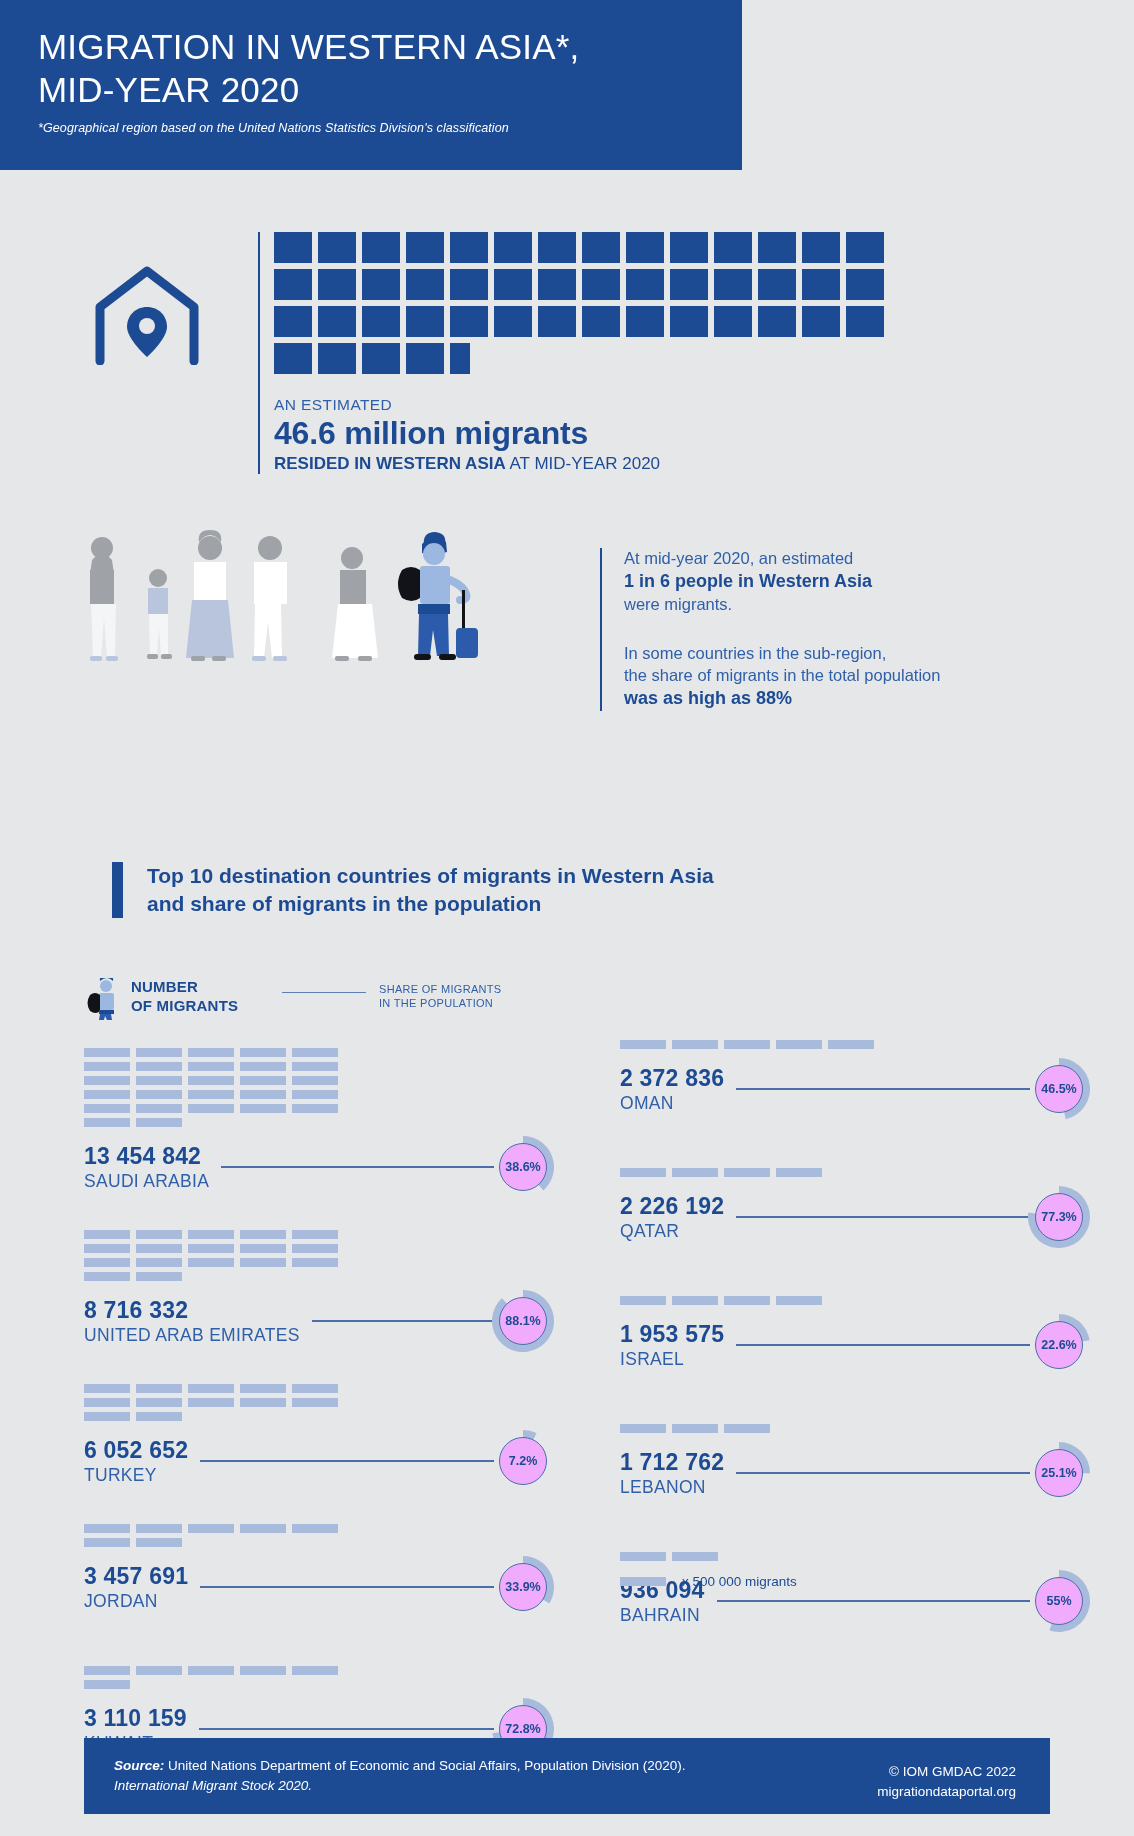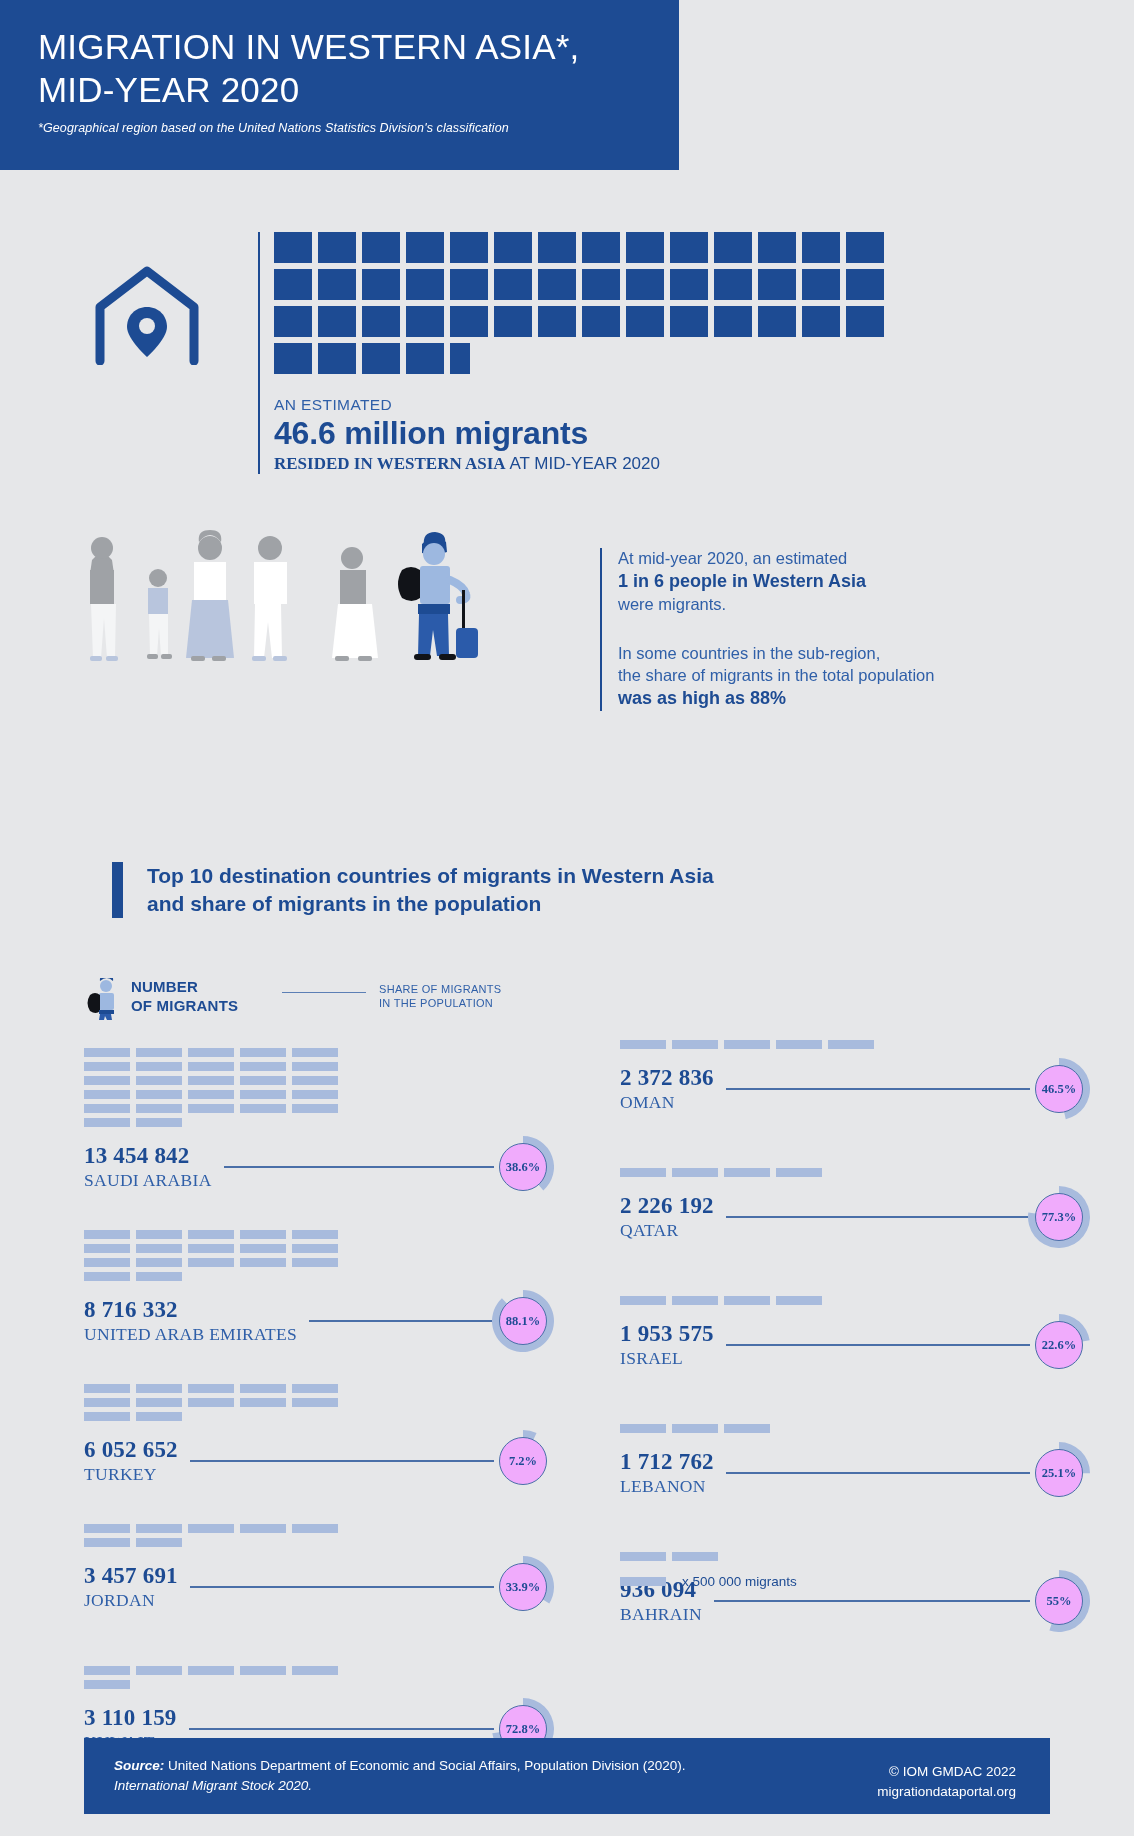--- a/index.html
+++ b/index.html
@@ -6,21 +6,21 @@
   html, body {
     width: 1134px; height: 1836px;
     background: #e6e7e9;
     font-family: "Liberation Sans", sans-serif;
     overflow: hidden;
   }
   .page { position: relative; width: 1134px; height: 1836px; background: #e6e7e9; }
 
   
   .header {
-    position: absolute; left: 0; top: 0; width: 679px; height: 170px;
+    position: absolute; left: 0; top: 0; width: 742px; height: 170px;
     background: #1d4b93;
     padding: 26px 30px 16px 38px;
   }
   .header h1 {
     color: #ffffff; font-weight: 400; font-size: 35px; line-height: 1.22;
     letter-spacing: 0.2px;
   }
   .header .sub {
     color: #ffffff; font-size: 12.5px; font-style: italic; margin-top: 10px;
     font-weight: 400; letter-spacing: 0.1px;
@@ -36,27 +36,27 @@
   .sq { width: 38px; height: 31px; background: #1d4b93; }
   .sq.partial { width: 20px; }
   .est-label {
     color: #2f5fa8; font-size: 15.5px; letter-spacing: 0.4px; margin-top: 22px;
   }
   .est-big {
     color: #1d4b93; font-size: 32px; font-weight: bold; margin-top: 1px;
     letter-spacing: -0.2px;
   }
   .est-small { color: #1d4b93; font-size: 17px; margin-top: 2px; }
-  .est-small b { font-weight: bold; font-family: Liberation Serif, serif; }
+  .est-small b { font-weight: bold; }
 
   
   .people { position: absolute; left: 70px; top: 530px; width: 520px; height: 140px; }
   .stat-text {
     position: absolute; left: 600px; top: 548px; width: 420px;
-    border-left: 2px solid #1d4b93; padding-left: 16px;
+    border-left: 2px solid #1d4b93; padding-left: 22px;
   }
   .stat-text p { color: #2f5fa8; font-size: 16.5px; line-height: 1.33; }
   .stat-text p.gap { margin-top: 27px; }
   .stat-text b { color: #1d4b93; font-weight: bold; font-size: 18px; }
 
   
   .sec-title { position: absolute; left: 112px; top: 862px; display: flex; gap: 24px; }
   .sec-title .bar-mark { width: 11px; height: 56px; background: #1d4b93; }
   .sec-title h2 { color: #1d4b93; font-size: 21px; font-weight: bold; line-height: 1.35; }
 
@@ -70,21 +70,21 @@
     position: absolute; left: 295px; top: 4px; color: #2f5fa8;
     font-size: 11px; line-height: 1.3; letter-spacing: 0.3px;
   }
   .legend-head .rule {
     position: absolute; left: 198px; top: 14px; width: 84px; height: 1px; background: #5c7fb5;
   }
 
   
   .col-left { position: absolute; left: 84px; top: 1048px; width: 470px; }
   .col-right { position: absolute; left: 620px; top: 1040px; width: 470px; }
-  .country { position: relative; margin-bottom: 10px; font-family: Liberation Serif, serif; }
+  .country { position: relative; margin-bottom: 10px; }
   .ticks { display: flex; flex-wrap: wrap; gap: 5px 6px; width: 278px; }
   .tick { width: 46px; height: 9px; background: #a8bbdd; }
   .cty-row { position: relative; display: flex; align-items: center; margin-top: 9px; }
   .cty-num {
     color: #1d4b93; font-size: 23px; font-weight: bold; white-space: nowrap;
     letter-spacing: 0.2px;
   }
   .cty-name { color: #2f5fa8; font-size: 17.5px; letter-spacing: 0.3px; margin-top: 1px; }
   .leader { flex: 1; height: 1.5px; background: #4a6fa8; margin: 0 0 0 12px; }
   .donut { position: relative; width: 62px; height: 62px; flex: none; margin-left: -2px; }

